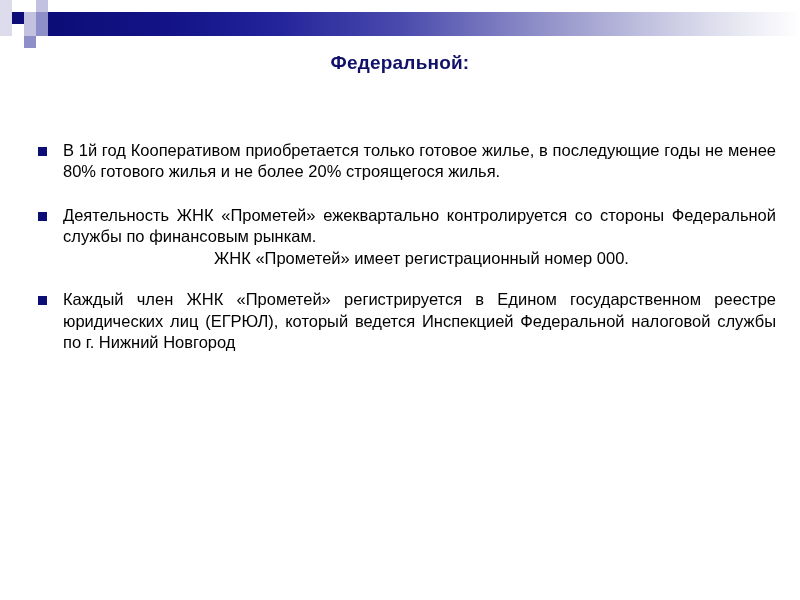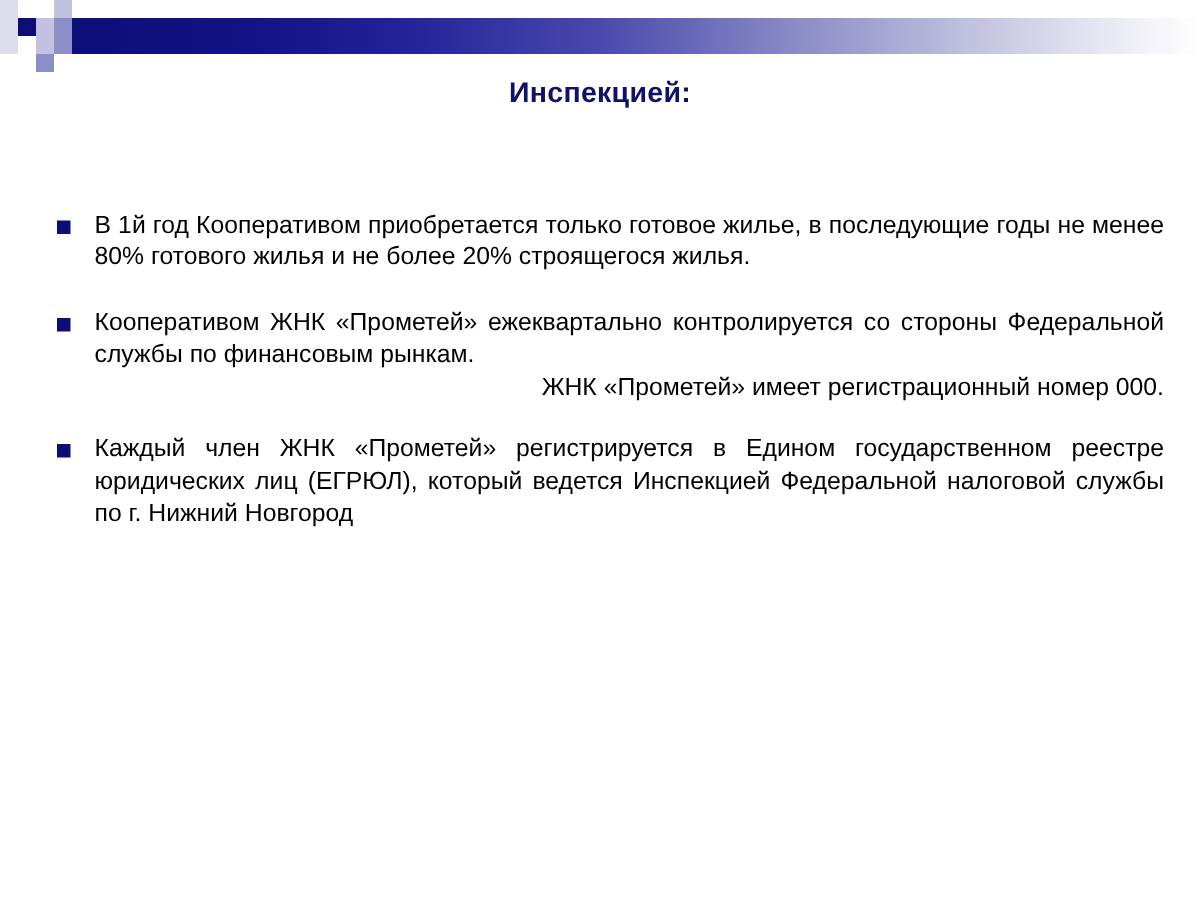--- a/index.html
+++ b/index.html
@@ -117,21 +117,21 @@
     text-justify: inter-word;
     margin: 0;
   }
 
   .subline {
     font-size: 16.5px;
     line-height: 1.30;
     color: #000000;
     margin: 0;
     padding-left: 4px;
-    text-align: right;
+    text-align: center;
   }
 </style>
 </head>
 <body>
 
 <div class="slide">
 
   <div class="header-deco">
     <div class="fade-strip"></div>
 
@@ -151,32 +151,32 @@
     <div class="sq sq-mid" style="left:36px; top:24px;"></div>
 
     <div class="sq sq-white" style="left:0px;  top:36px;"></div>
     <div class="sq sq-white" style="left:12px; top:36px;"></div>
     <div class="sq sq-mid" style="left:24px; top:36px;"></div>
     <div class="sq sq-white" style="left:36px; top:36px;"></div>
 
     <div class="band"></div>
   </div>
 
-  <div class="title">Инспекцией:</div>
+  <div class="title">Федеральной:</div>
 
   <div class="content">
 
     <div class="bullet-row" style="margin-bottom:22px;margin-top:32px;">
       <span class="bullet-marker"></span>
       <p class="para">В 1й год Кооперативом приобретается только готовое жилье, в последующие годы не менее 80% готового жилья и не более 20% строящегося жилья.</p>
     </div>
 
     <div class="bullet-row" style="margin-bottom:20px;">
       <span class="bullet-marker"></span>
-      <p class="para">Кооперативом ЖНК  «Прометей» ежеквартально контролируется со стороны Федеральной службы по финансовым рынкам.</p>
+      <p class="para">Деятельность ЖНК  «Прометей» ежеквартально контролируется со стороны Федеральной службы по финансовым рынкам.</p>
       <p class="subline">ЖНК «Прометей» имеет регистрационный номер 000.</p>
     </div>
 
 
     <div class="bullet-row">
       <span class="bullet-marker"></span>
       <p class="para">Каждый член ЖНК «Прометей» регистрируется в Едином государственном реестре юридических лиц (ЕГРЮЛ), который ведется Инспекцией Федеральной налоговой службы по г. Нижний Новгород</p>
     </div>
 
   </div>

